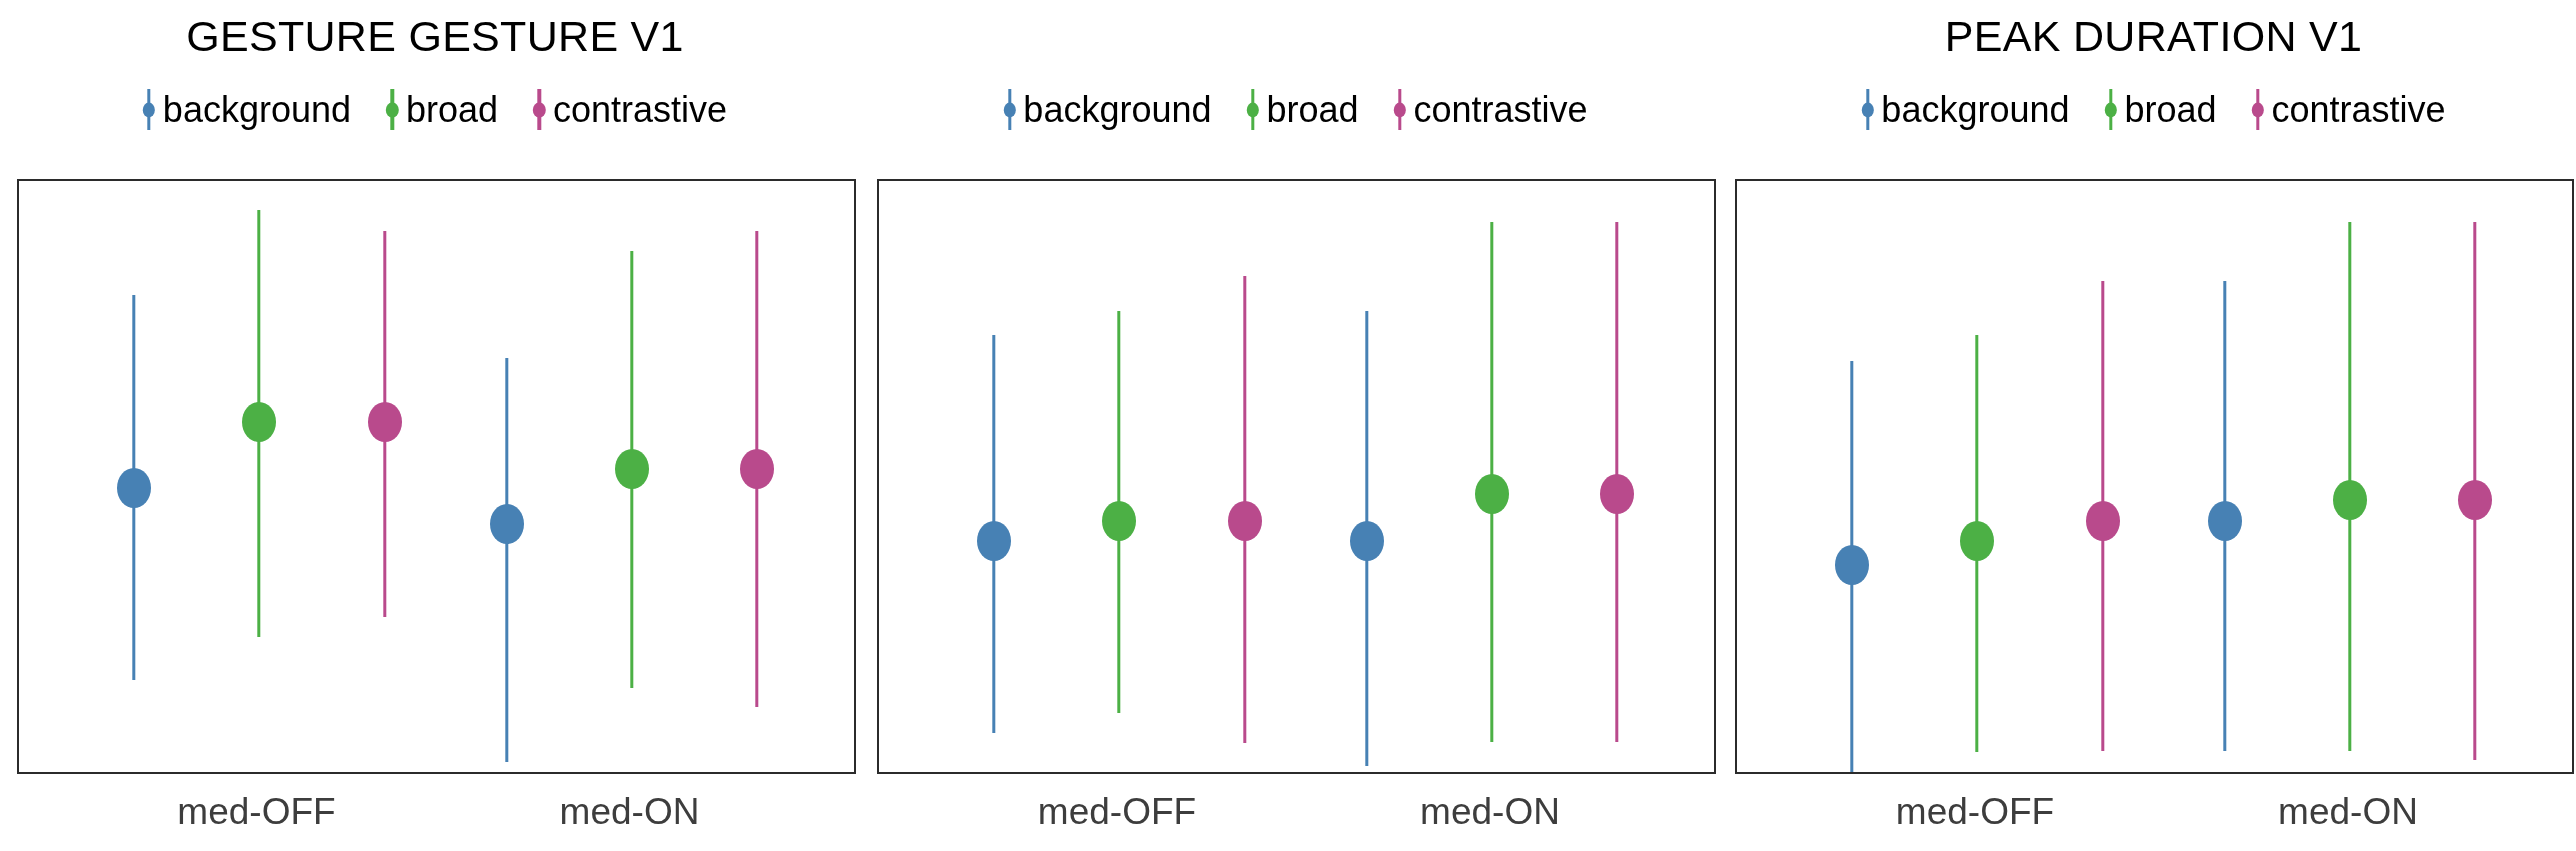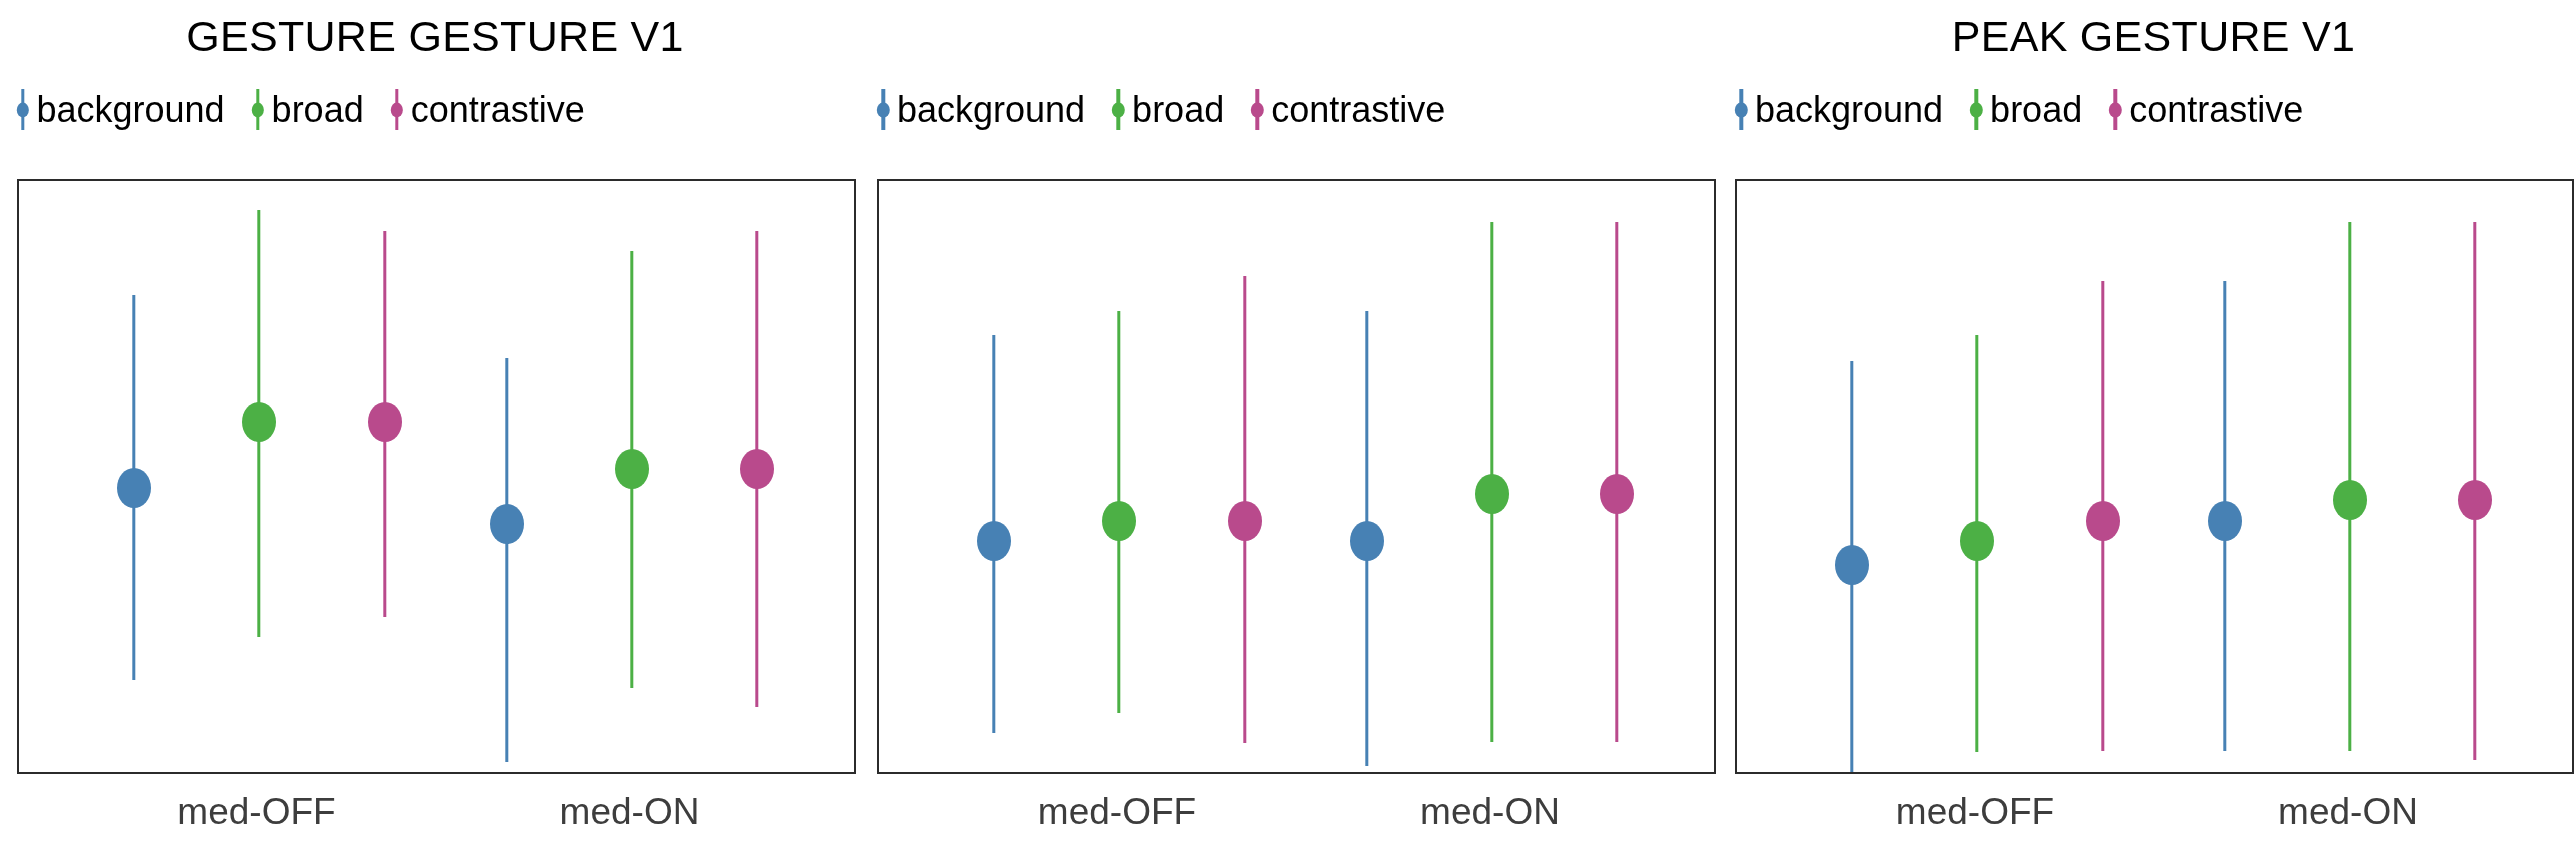--- a/index.html
+++ b/index.html
@@ -6,21 +6,21 @@
   body{width:2576px;height:851px;font-family:"Liberation Sans",sans-serif;overflow:hidden;}
   .figure{position:relative;width:2576px;height:851px;background:#ffffff;}
   .panel{position:absolute;top:0;height:851px;}
   .panel-title{
     position:absolute;left:0;right:0;top:12.4px;height:48px;line-height:48px;
     text-align:center;font-size:43px;color:#000000;font-weight:400;
     letter-spacing:0.3px;white-space:nowrap;
   }
   .legend{
     position:absolute;left:0;right:0;top:88px;height:43px;
-    display:flex;align-items:center;justify-content:flex-start;gap:27px;
+    display:flex;align-items:center;justify-content:center;gap:35px;
   }
   .legend-item{display:flex;align-items:center;gap:7.6px;}
   .legend-marker{position:relative;width:12.4px;height:43px;}
   .legend-marker .lm-line{
     position:absolute;left:50%;transform:translateX(-50%);
     top:1.4px;bottom:1.4px;width:3.4px;border-radius:0;
   }
   .legend-marker .lm-dot{
     position:absolute;left:50%;top:50%;transform:translate(-50%,-50%);
     width:12.4px;height:15px;border-radius:50%;
@@ -155,21 +155,21 @@
           <div class="point-group" style="left: 738px;">
             <div class="err-line" style="background: rgb(185, 74, 140); top: 41px; height: 520px;"></div>
             <div class="point-dot" style="background: rgb(185, 74, 140); top: 313px;"></div>
           </div>
         </div>
       </div>
       <div class="xtick" style="top: 793px; left: 89px; width: 302px; color: rgb(61, 61, 61);">med-OFF</div>
       <div class="xtick" style="top: 793px; left: 462px; width: 302px; color: rgb(61, 61, 61);">med-ON</div>
     </div>
     <div class="panel" style="left: 1735px; width: 837px;">
-      <div class="panel-title">PEAK GESTURE V1</div>
+      <div class="panel-title">PEAK DURATION V1</div>
       <div class="legend">
         <div class="legend-item">
           <span class="legend-marker">
             <span class="lm-line" style="background: rgb(71, 129, 180);"></span>
             <span class="lm-dot" style="background: rgb(71, 129, 180);"></span>
           </span>
           <span class="legend-label">background</span>
         </div>
         <div class="legend-item">
           <span class="legend-marker">

